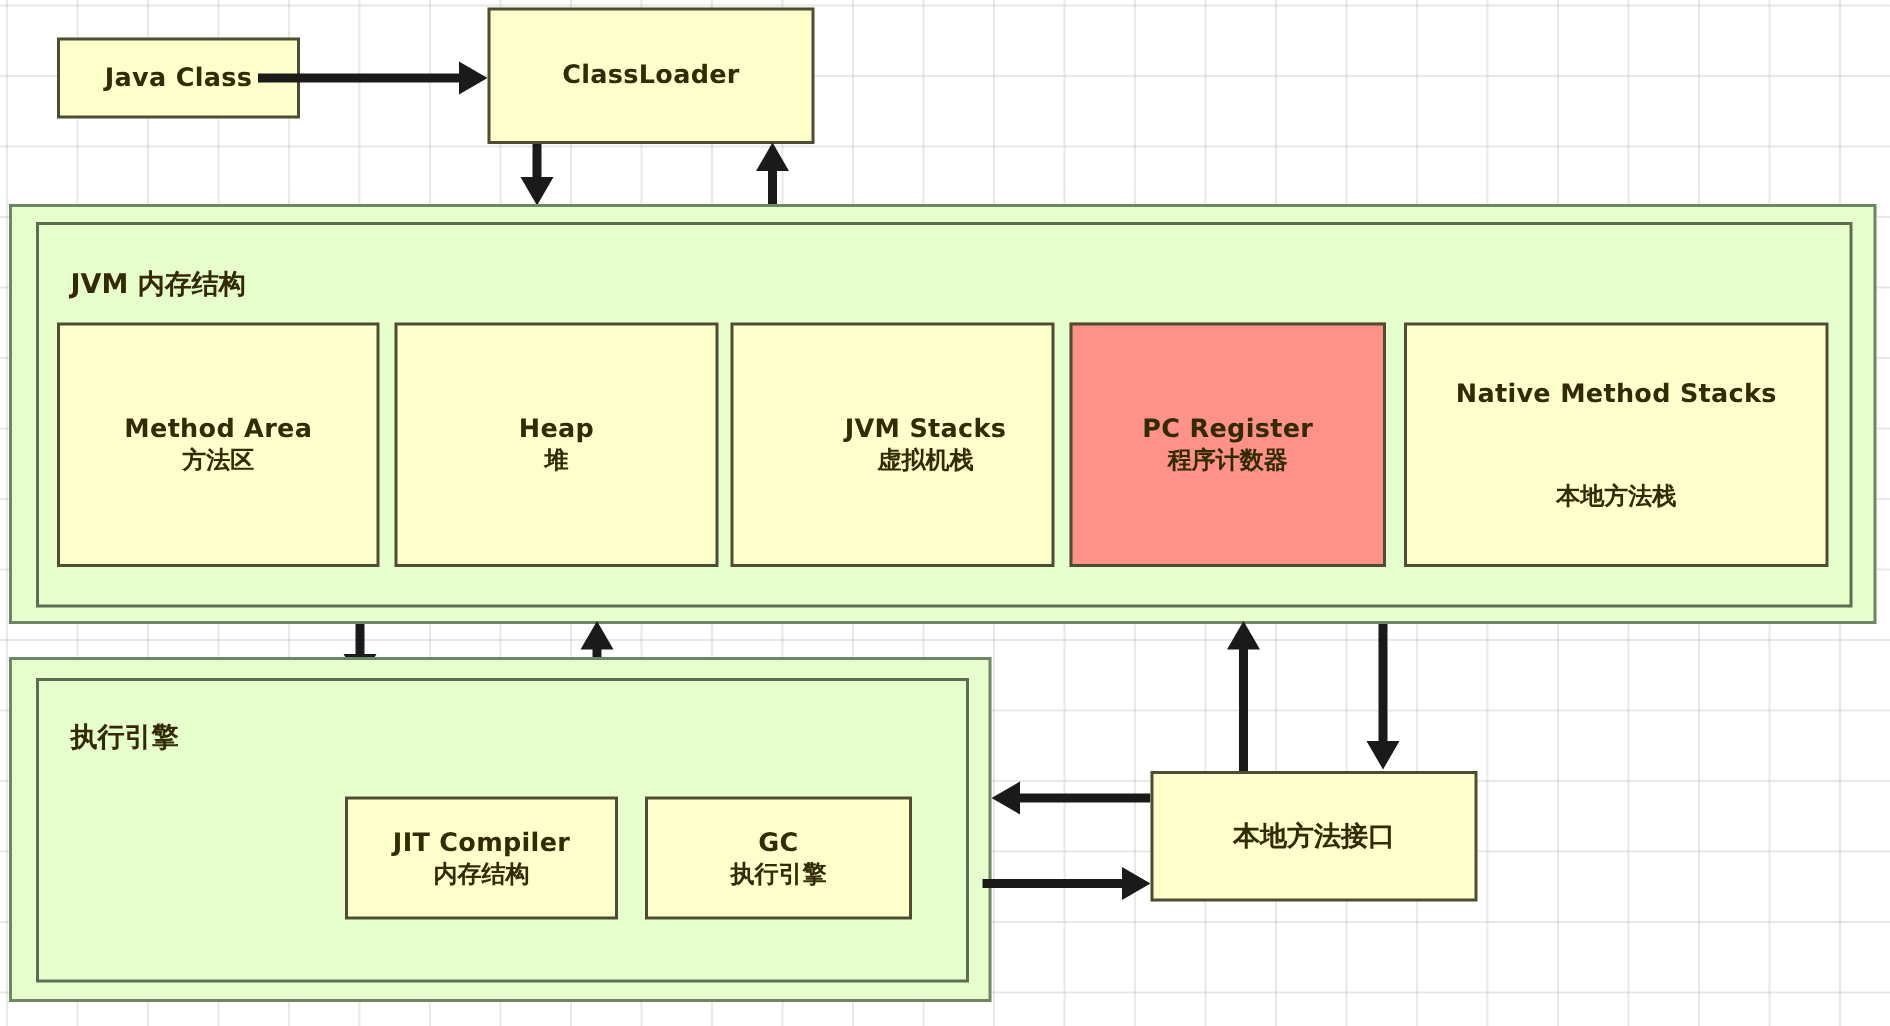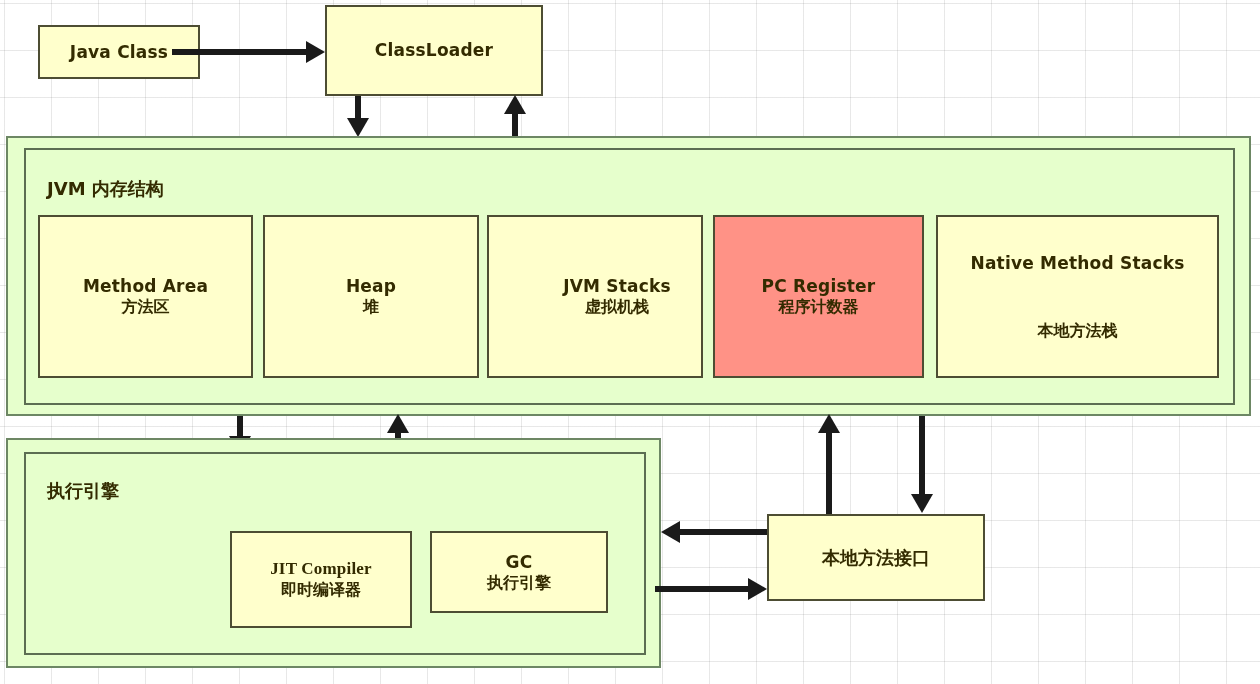--- a/index.html
+++ b/index.html
@@ -165,23 +165,23 @@
   <div class="head head-up" style="left:818px; top:414px;"></div>
 
   <div class="shaft-v" style="left:919px; top:416px; height:80px;"></div>
   <div class="head head-down" style="left:911px; top:494px;"></div>
 
   <div class="green-outer" style="left:6px; top:438px; width:655px; height:230px;"></div>
   <div class="green-inner" style="left:24px; top:452px; width:622px; height:203px;"></div>
   <div class="container-label single-cn" style="left:47px; top:479px;">执行引擎</div>
 
 
-  <div class="box yellow" style="left:230px; top:531px; width:182px; height:97px;font-family:Liberation Serif, serif;">
+  <div class="box yellow" style="left:230px; top:531px; width:182px; height:82px;">
     <span class="line-en">JIT Compiler</span>
-    <span class="line-cn">即时编译器</span>
+    <span class="line-cn">内存结构</span>
   </div>
 
   <div class="box yellow" style="left:430px; top:531px; width:178px; height:82px;">
     <span class="line-en">GC</span>
     <span class="line-cn">执行引擎</span>
   </div>
 
   <div class="shaft-h" style="left:680px; top:529px; width:87px;"></div>
   <div class="head head-left" style="left:661px; top:521px;"></div>
 

